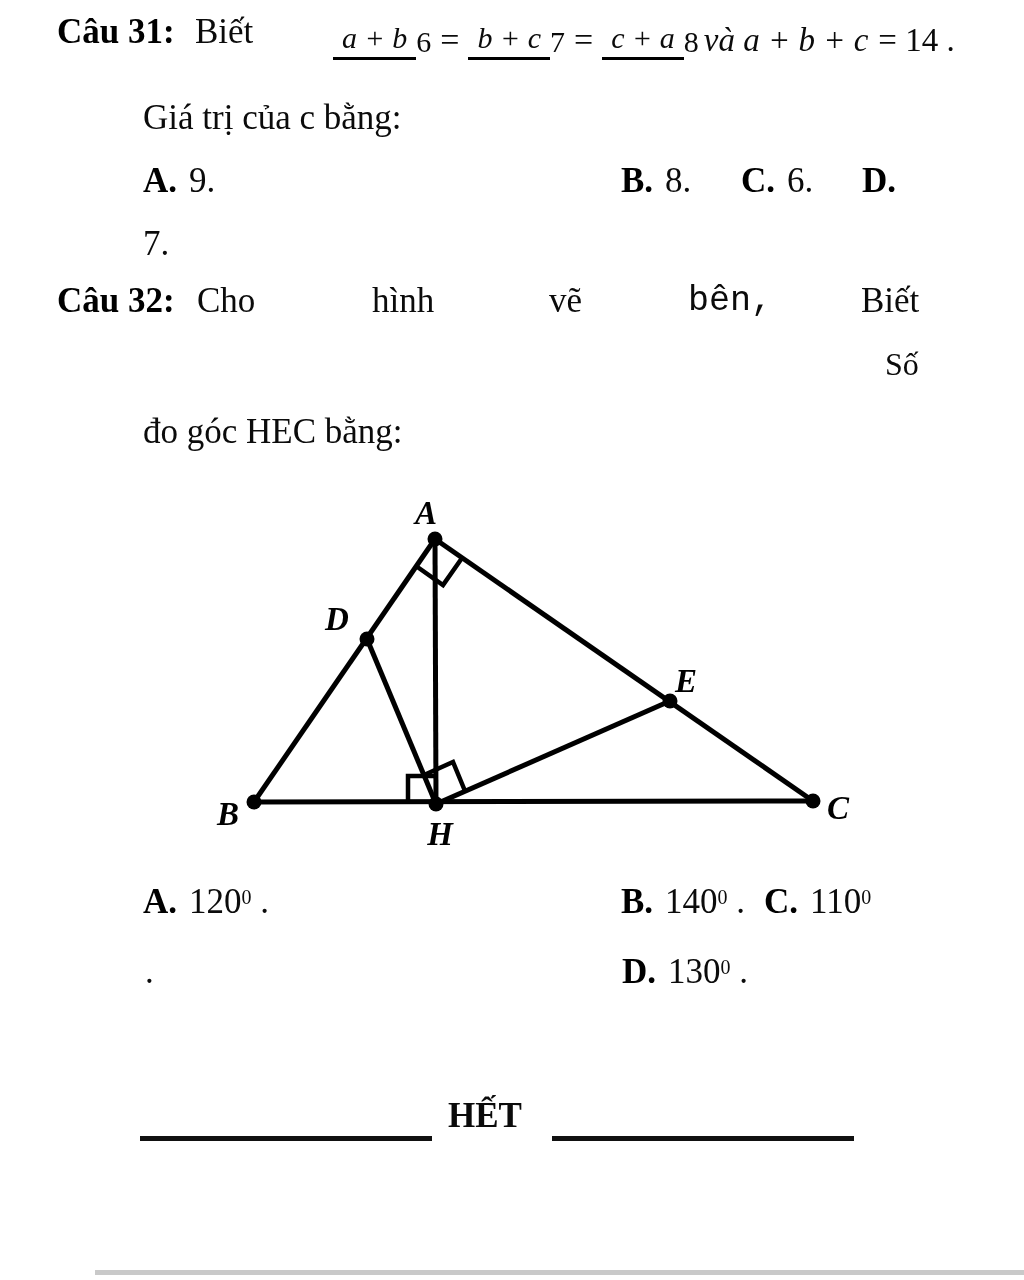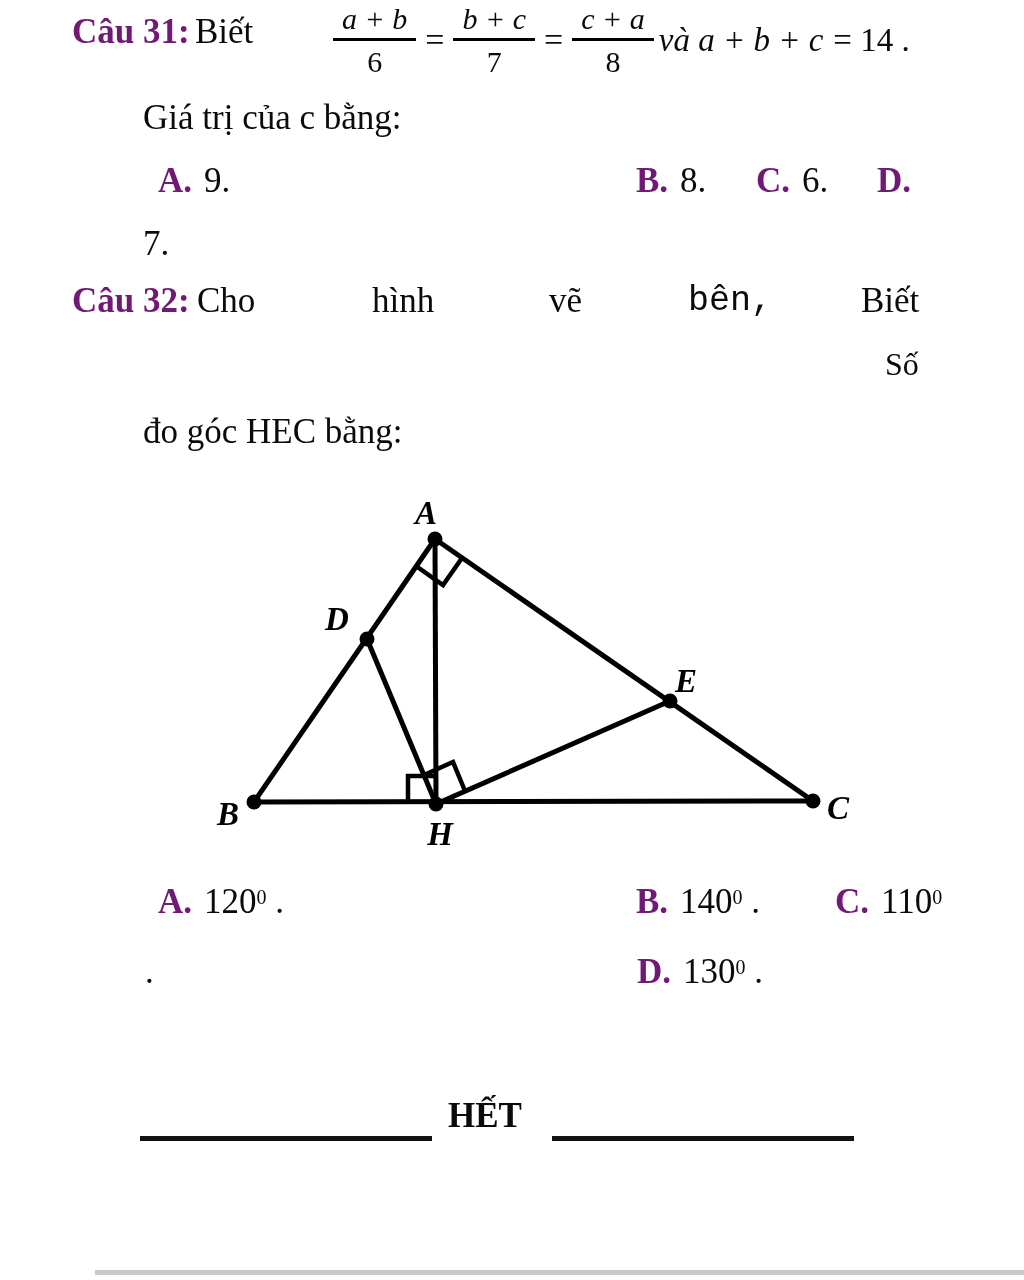--- a/index.html
+++ b/index.html
@@ -4,26 +4,26 @@
 <style>
   html,body{margin:0;padding:0;}
   body{
     width:1024px;height:1280px;background:#ffffff;
     font-family:"Liberation Serif","DejaVu Serif",serif;
     color:#0b0b0b;overflow:hidden;
   }
   .page{position:relative;width:1024px;height:1280px;background:#fff;}
   .abs{position:absolute;white-space:nowrap;}
   .t{font-size:35px;line-height:1.15;}
-  .blue{color:#701a75;font-weight:bold;margin-left:15px;}
+  .blue{color:#000000;font-weight:bold;}
   .it{font-style:italic;}
   sup.deg{font-size:20px;vertical-align:9px;line-height:0;}
   
   .mathrow{display:flex;align-items:center;height:80px;}
-  .frac{display:inline-flex;flex-direction:column;align-items:center;font-size:30px;line-height:34px;}
+  .frac{display:inline-flex;align-items:center;font-size:30px;line-height:34px;}
   .frac .num{padding:0 9px 2px;border-bottom:3px solid #000;font-style:italic;}
   .frac .den{padding-top:4px;}
   .eq{font-size:34px;margin:0 9px;}
   .mtail{font-size:33px;margin-left:5px;}
   
   .opt{font-size:35px;}
   .opt .val{margin-left:12px;color:#0b0b0b;font-weight:normal;}
   
   .rule{position:absolute;height:5px;background:#111;}
   .botline{position:absolute;height:5px;background:#c9c9c9;}
@@ -111,21 +111,21 @@
     <text x="686" y="214" text-anchor="middle">E</text>
     <text x="440" y="367" text-anchor="middle">H</text>
   </svg>
 
   <div class="abs opt" style="left:143px;top:882px;">
     <span class="blue">A.</span><span class="val"><span>120</span><sup class="deg">0</sup> <span>.</span></span>
   </div>
   <div class="abs opt" style="left:621px;top:882px;">
     <span class="blue">B.</span><span class="val"><span>140</span><sup class="deg">0</sup> <span>.</span></span>
   </div>
-  <div class="abs opt" style="left:820px;top:882px;">
+  <div class="abs opt" style="left:764px;top:882px;">
     <span class="blue">C.</span><span class="val"><span>110</span><sup class="deg">0</sup></span>
   </div>
 
   <span class="abs opt" style="left:145px;top:952px;">.</span>
   <div class="abs opt" style="left:622px;top:952px;">
     <span class="blue">D.</span><span class="val"><span>130</span><sup class="deg">0</sup> <span>.</span></span>
   </div>
 
   <div class="rule" style="left:140px;top:1136px;width:292px;"></div>
   <span class="abs" style="left:448px;top:1096px;font-size:35px;font-weight:bold;">HẾT</span>

